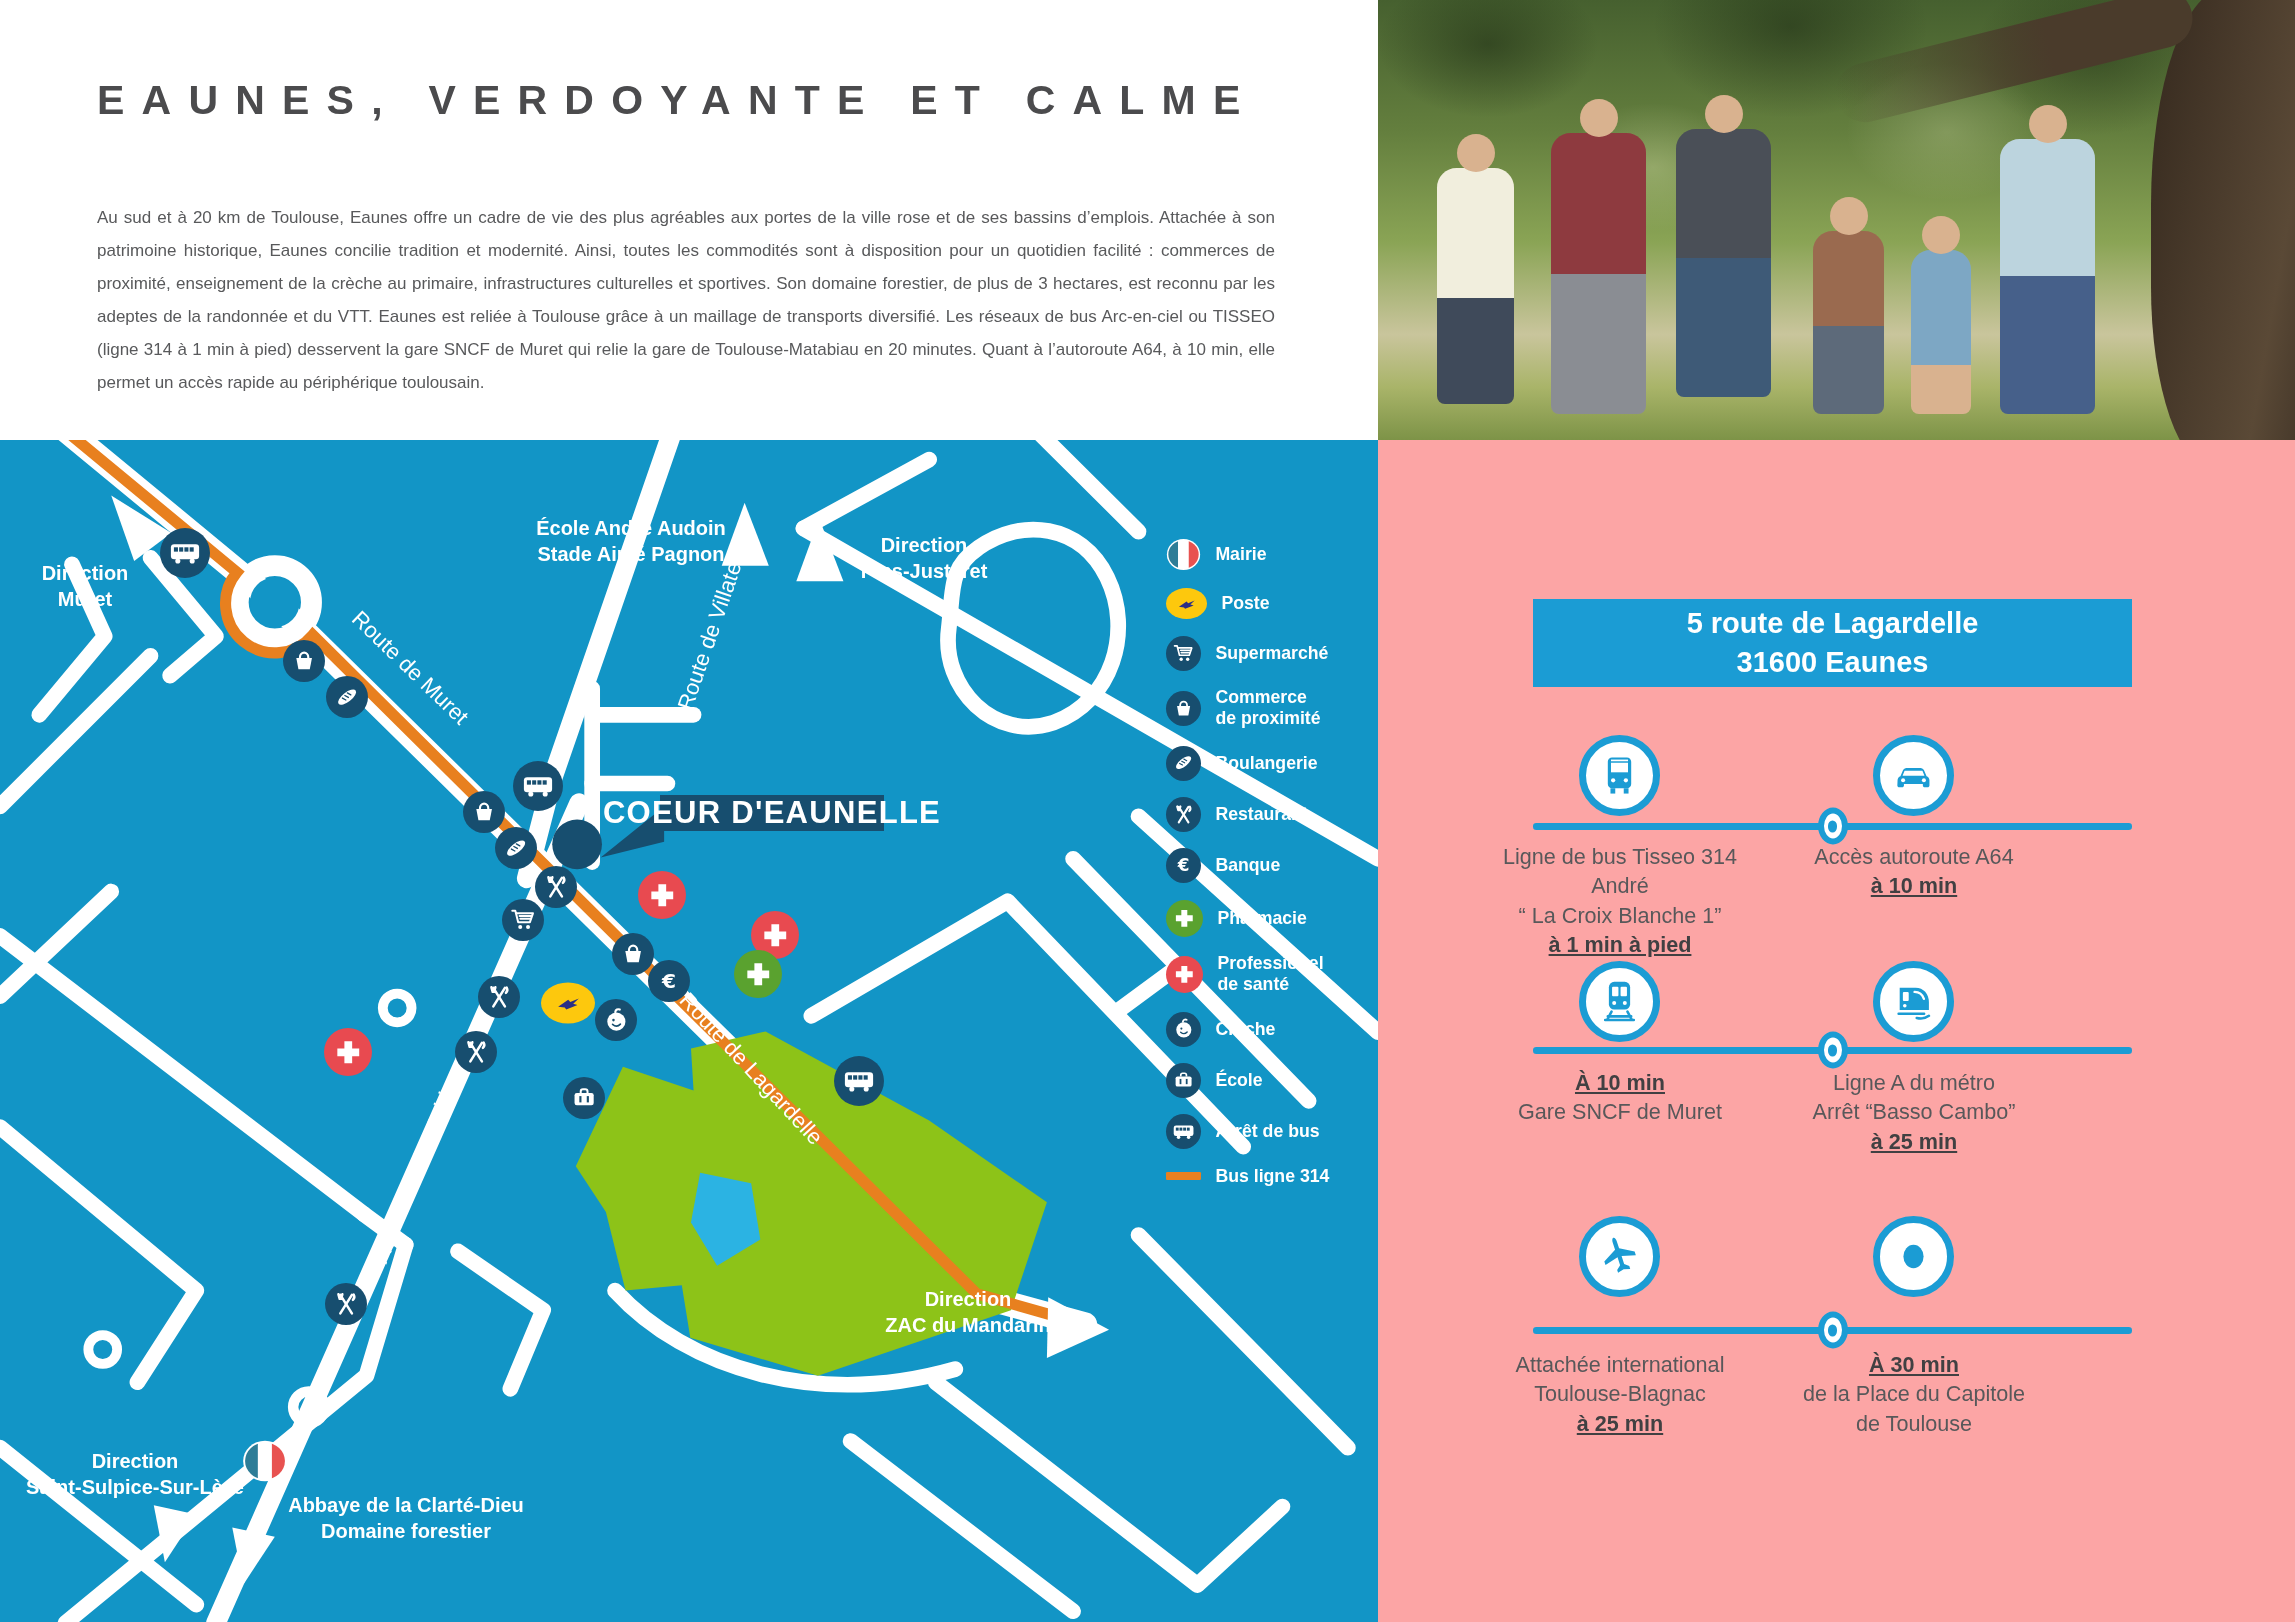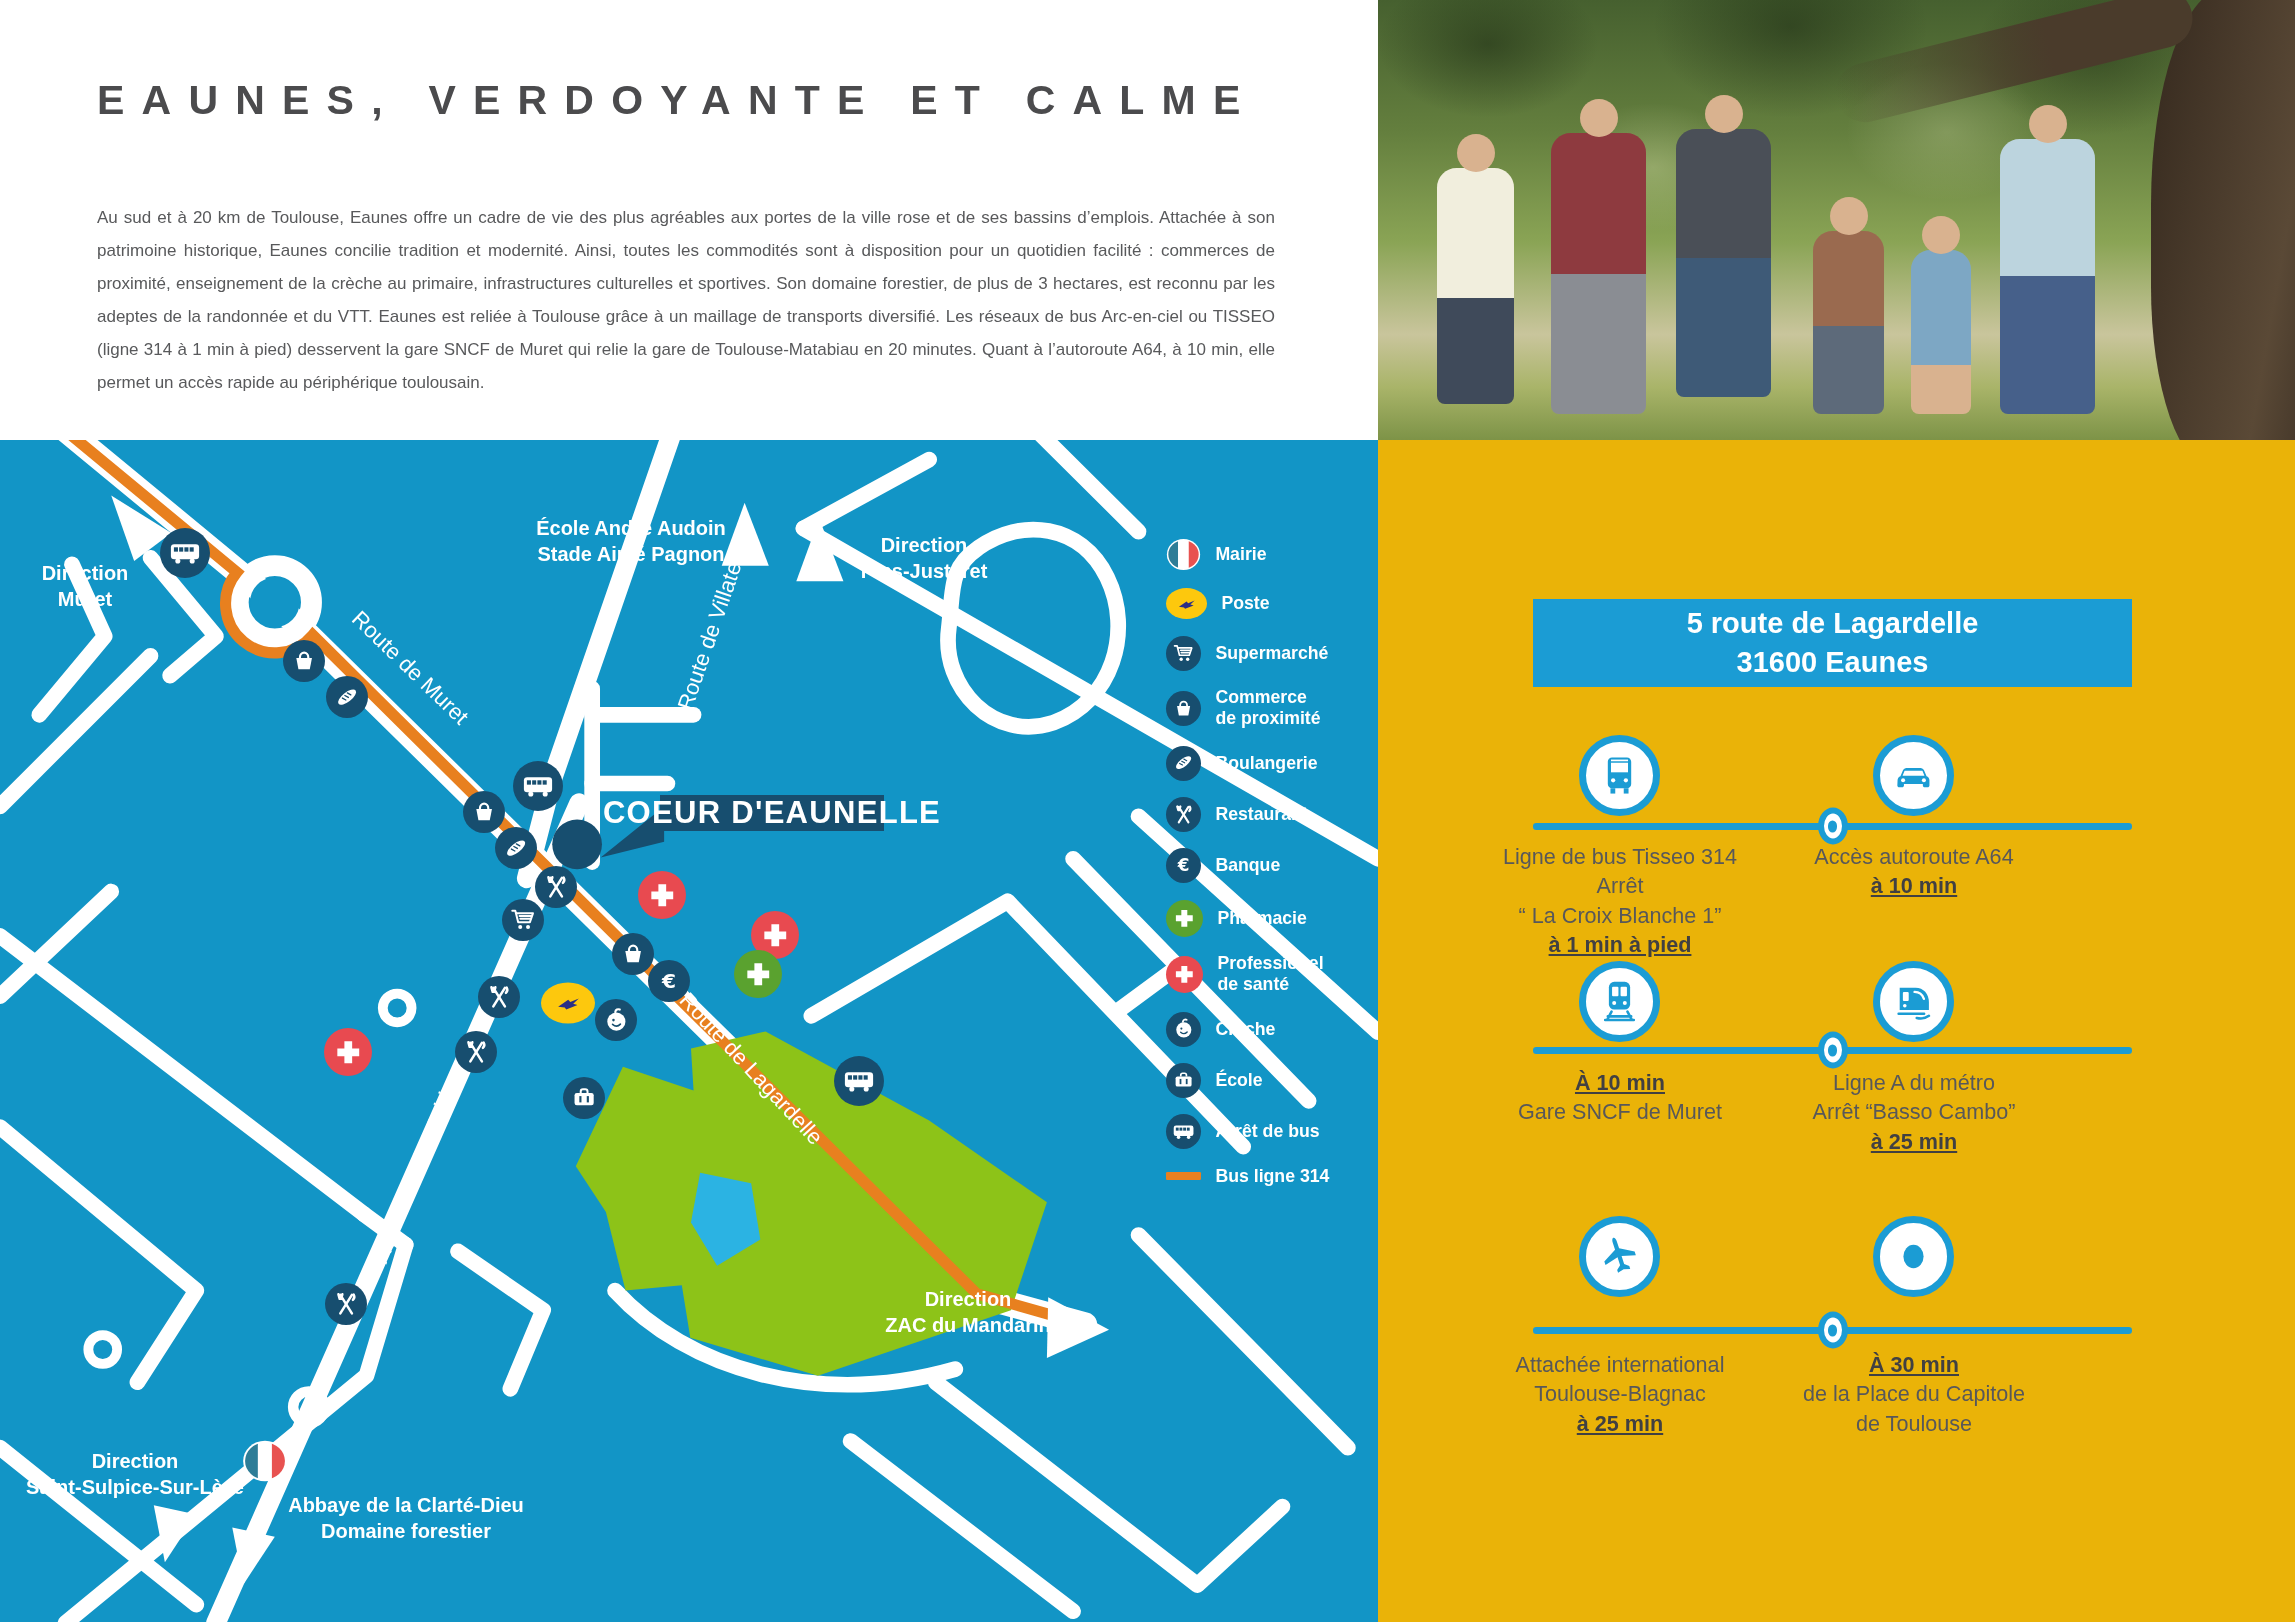--- a/index.html
+++ b/index.html
@@ -70,21 +70,21 @@
   }
   
   .legend { position:absolute; left:1166px; top:97px; width:209px; display:flex; flex-direction:column; gap:16.4px; }
   .lg-item { display:flex; align-items:center; gap:14.4px; }
   .lg-item .poi { position:static; transform:none; flex:0 0 auto; width:35px; height:35px; }
   .lg-item .poi.poste { width:41px; height:31px; }
   .lg-item .poi.red, .lg-item .poi.green { width:37px; height:37px; }
   .lg-label { color:#fff; font-weight:bold; font-size:17.7px; line-height:21px; white-space:pre-line; }
   .lg-swatch { flex:0 0 auto; width:35px; height:7.9px; background:#e8801f; border-radius:1.3px; }
   
-  .panel { position:absolute; left:1378px; top:440px; width:917px; height:1183px; background:#eab308; }
+  .panel { position:absolute; left:1378px; top:440px; width:917px; height:1183px; background:#fca5a5; }
   .address-card {
     position:absolute; left:155px; top:159px; width:599px; height:88px; background:#1b9cd4;
     color:#ffffff; display:flex; flex-direction:column; align-items:center; justify-content:center;
     font-size:29px; font-weight:600; line-height:39px;
   }
   .t-ring {
     position:absolute; width:81px; height:81px; border-radius:50%;
     border:7.9px solid #1b9cd4; box-sizing:border-box; background:#fff;
     display:flex; align-items:center; justify-content:center;
   }
@@ -551,21 +551,21 @@
           <use href="#p-car"></use>
         </svg>
       </div>
     <div class="t-rule" style="top:383px">
         <span class="t-node">
           <i></i>
         </span>
       </div>
     <div class="t-text" style="left:124px;top:402px">
       <div>Ligne de bus Tisseo 314</div>
-      <div>Arrêt</div>
+      <div>André</div>
       <div>“ La Croix Blanche 1”</div>
       <div class="b">à 1 min à pied</div>
     </div>
     <div class="t-text" style="left:418px;top:402px">
       <div>Accès autoroute A64</div>
       <div class="b">à 10 min</div>
     </div>
 
     <div class="t-ring" style="left:201px;top:521px">
         <svg viewBox="0 0 48 48">

